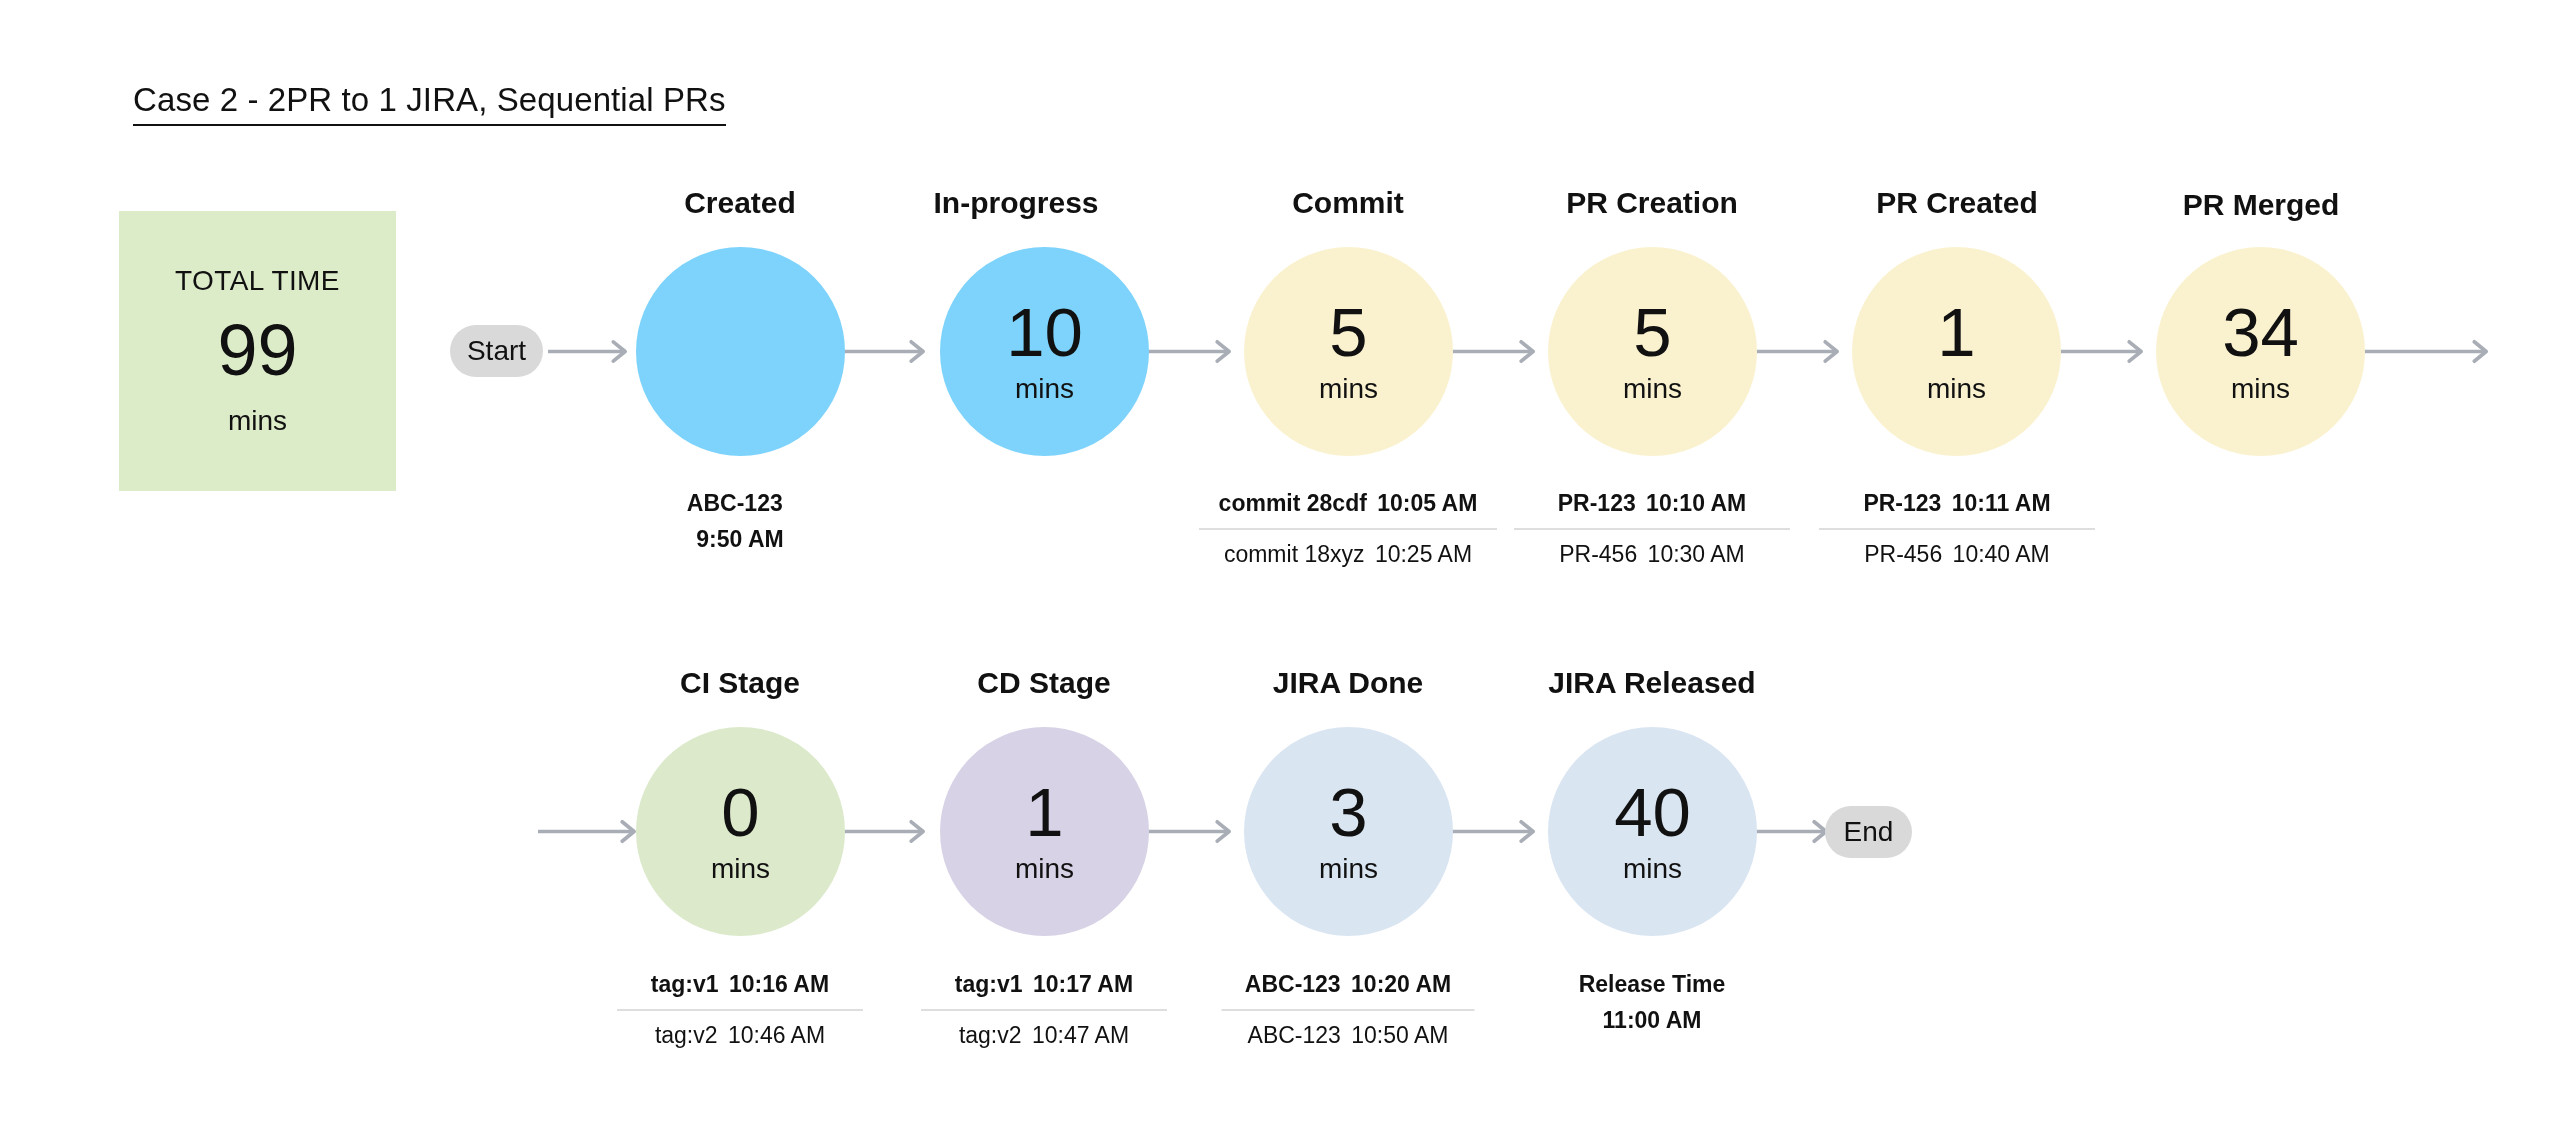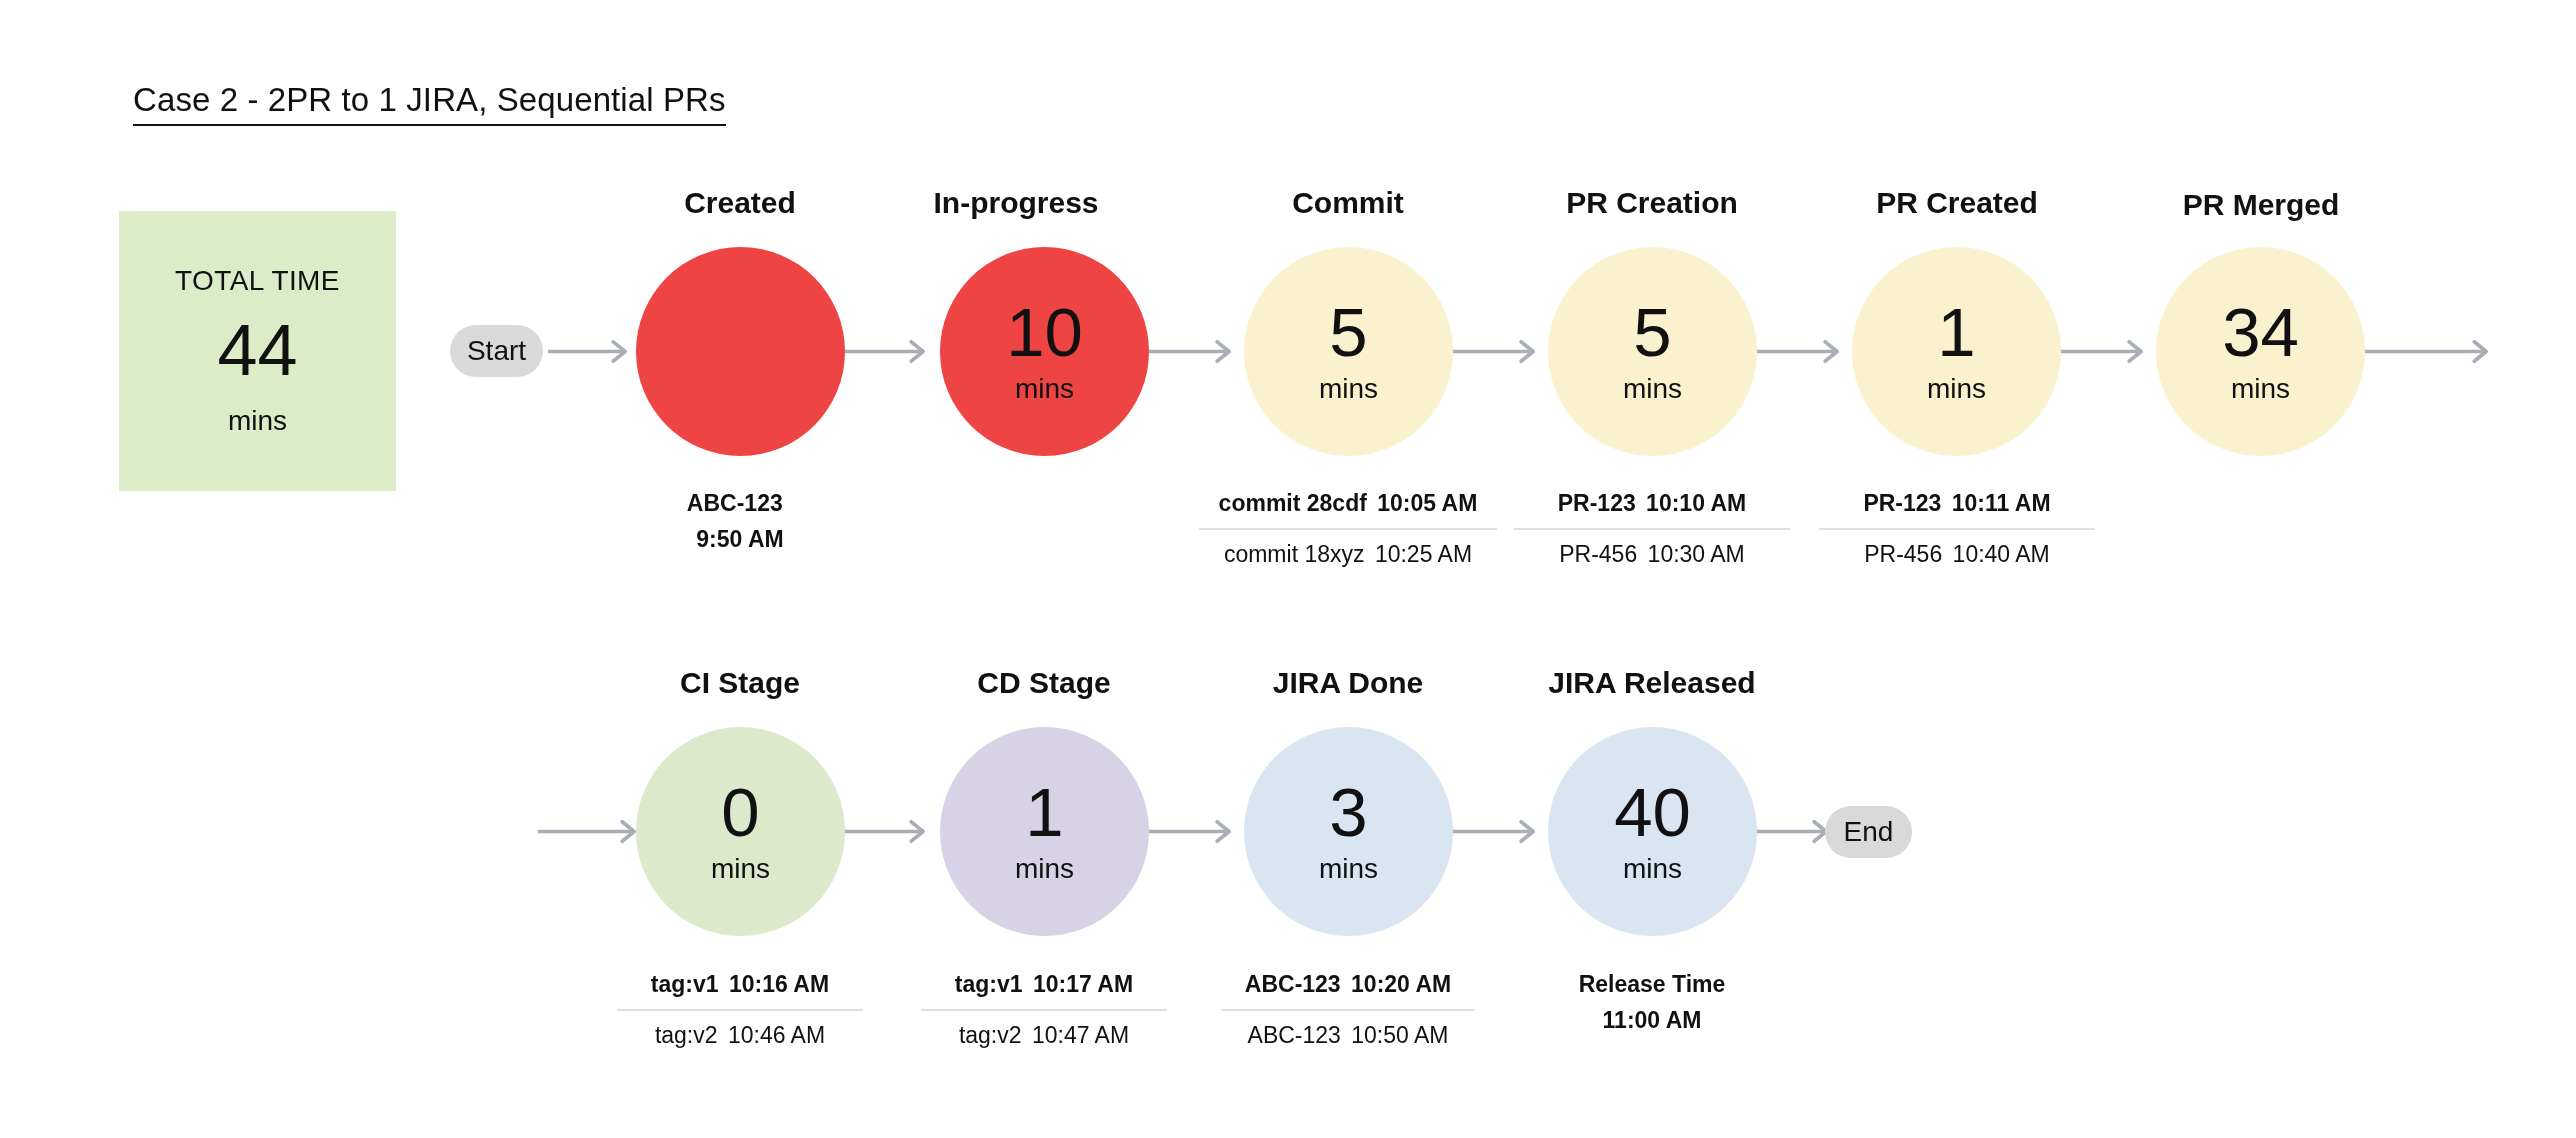--- a/index.html
+++ b/index.html
@@ -50,21 +50,21 @@
   }
   .circle{
     position:absolute;
     border-radius:50%;
     display:flex;flex-direction:column;
     align-items:center;justify-content:center;
     box-sizing:border-box;
   }
   .c-num{font-size:69px;font-weight:400;color:#111;line-height:.95;}
   .c-unit{font-size:28px;font-weight:400;color:#111;line-height:1;margin-top:10.4px;}
-  .c-blue{background:#ef4444;}
+  .c-blue{background:#7dd3fc;}
   .c-yellow{background:#faf2cf;}
   .c-green{background:#dceacb;}
   .c-purple{background:#d7d2e6;}
   .c-lblue{background:#dae5f2;}
 
   
   .stage-head{
     position:absolute;
     font-size:30px;font-weight:700;color:#111;
     text-align:center;
@@ -99,21 +99,21 @@
 </style>
 </head>
 <body>
 
 <div class="canvas">
 
   <div class="title">Case 2 - 2PR to 1 JIRA, Sequential PRs</div>
 
   <div class="total-box">
     <div class="total-label">TOTAL TIME</div>
-    <div class="total-value">44</div>
+    <div class="total-value">99</div>
     <div class="total-unit">mins</div>
   </div>
 
   <div class="pill" style="left:450px;top:325px;width:93px;">Start</div>
 
   <svg class="arrow" style="left:548px;top:338px;" width="89" height="27" viewBox="0 0 120 36">
     <line x1="0" y1="18" x2="104" y2="18" stroke="#a9aeb6" stroke-width="5"></line>
     <polyline points="88,5 104,18 88,31" fill="none" stroke="#a9aeb6" stroke-width="5" stroke-linecap="round" stroke-linejoin="round"></polyline>
   </svg>
   <svg class="arrow" style="left:842px;top:338px;" width="93" height="27" viewBox="0 0 125 36">

